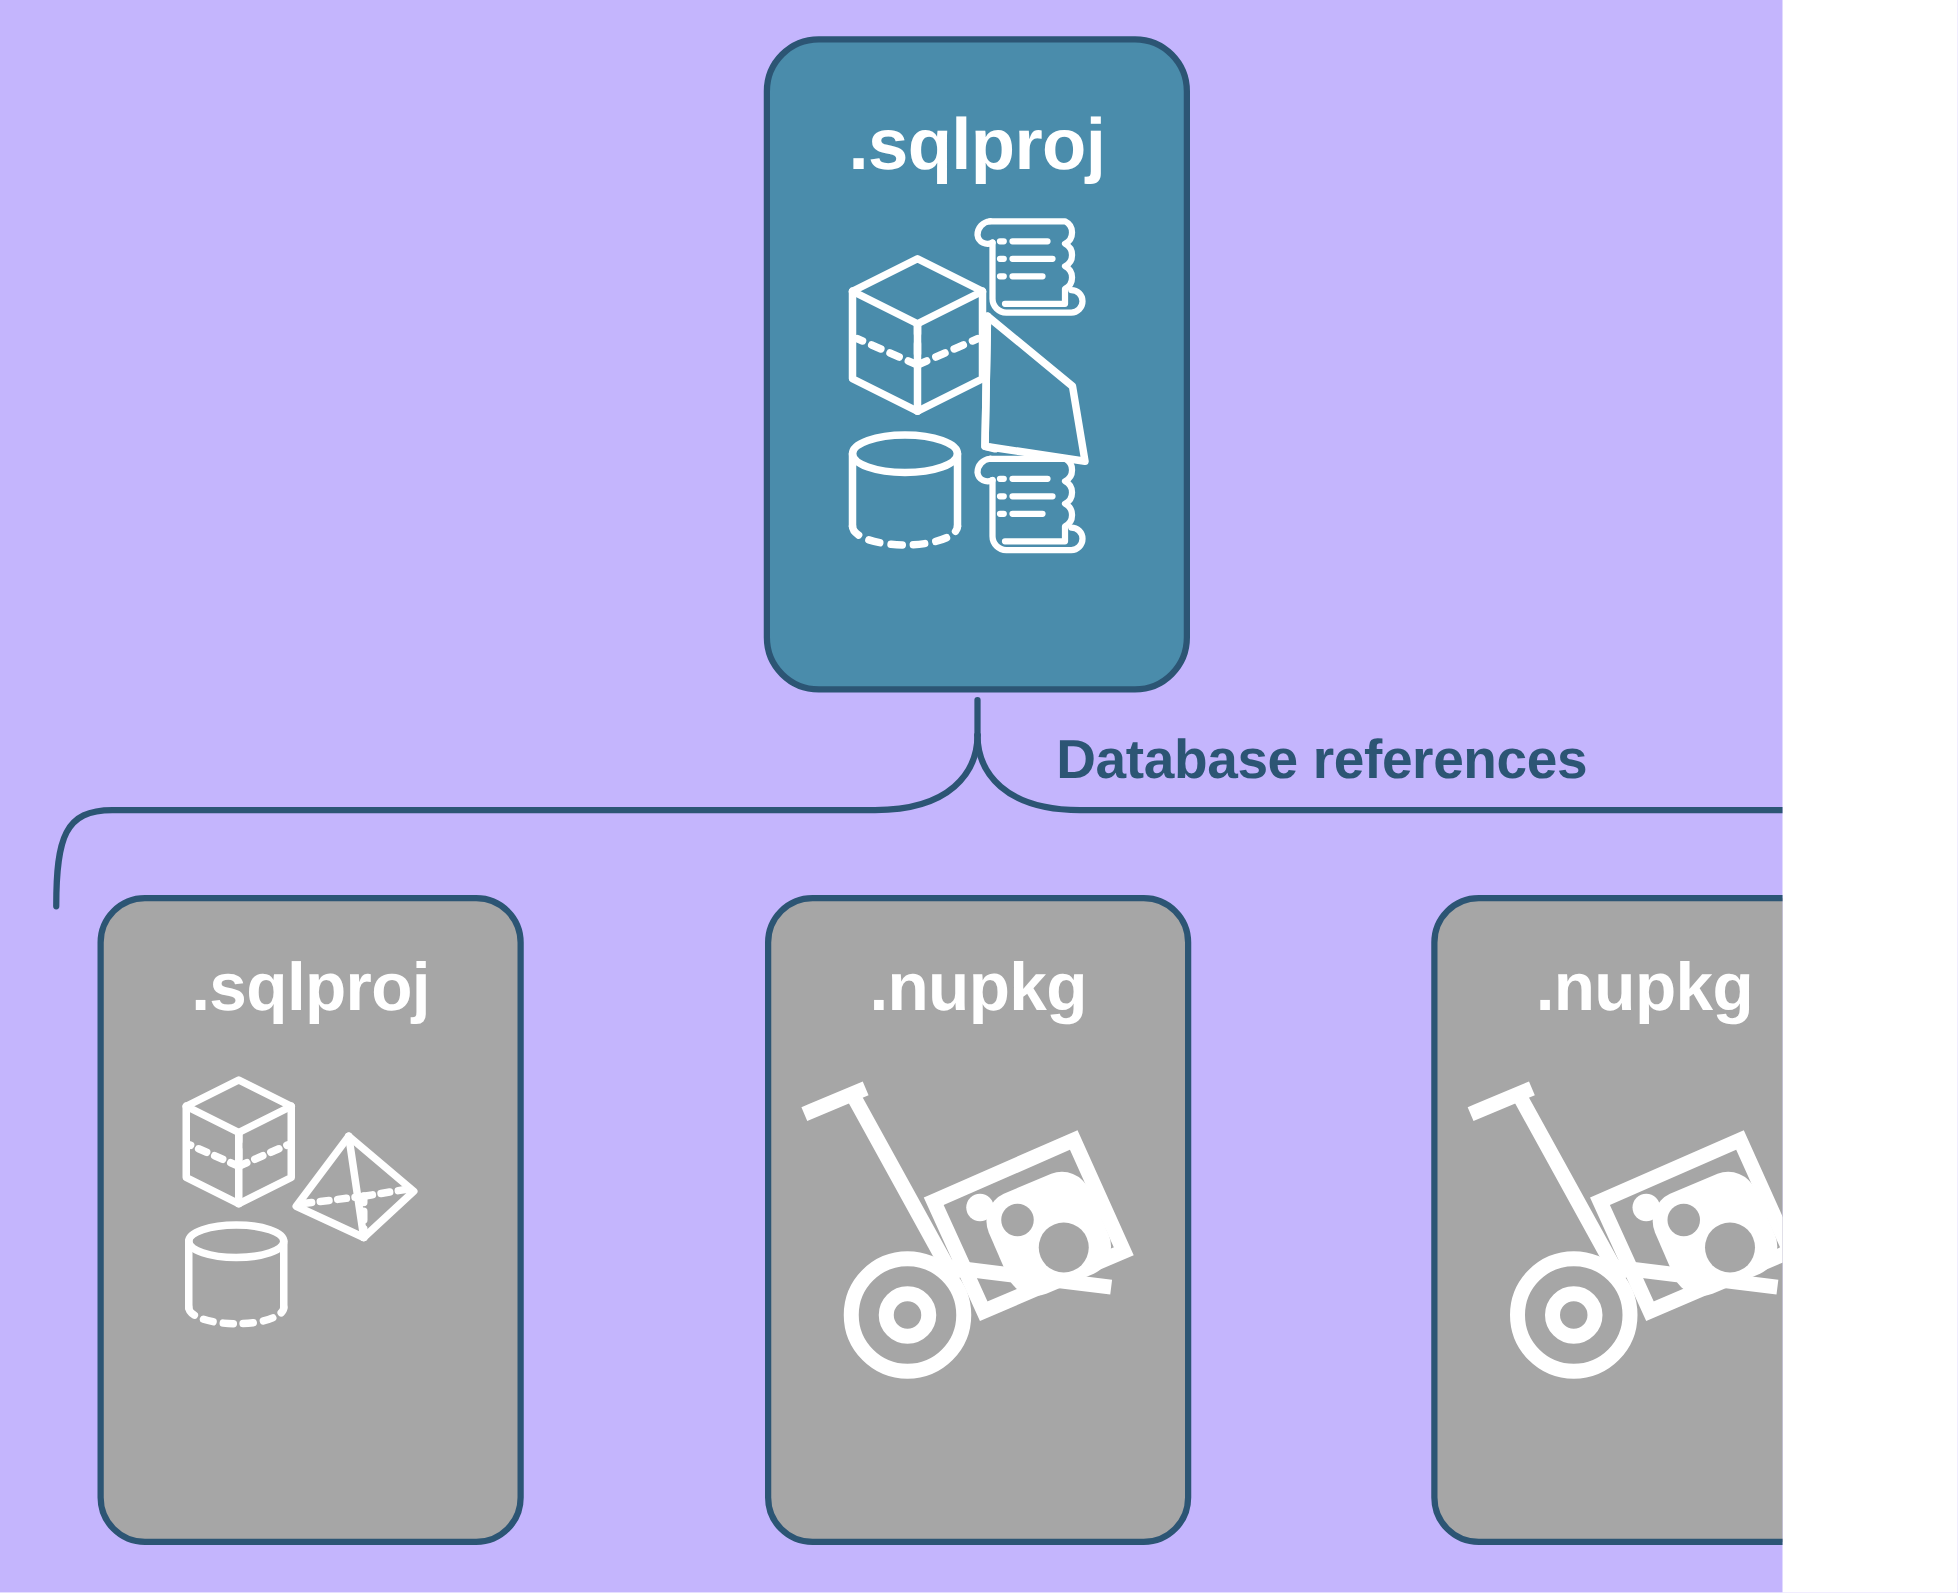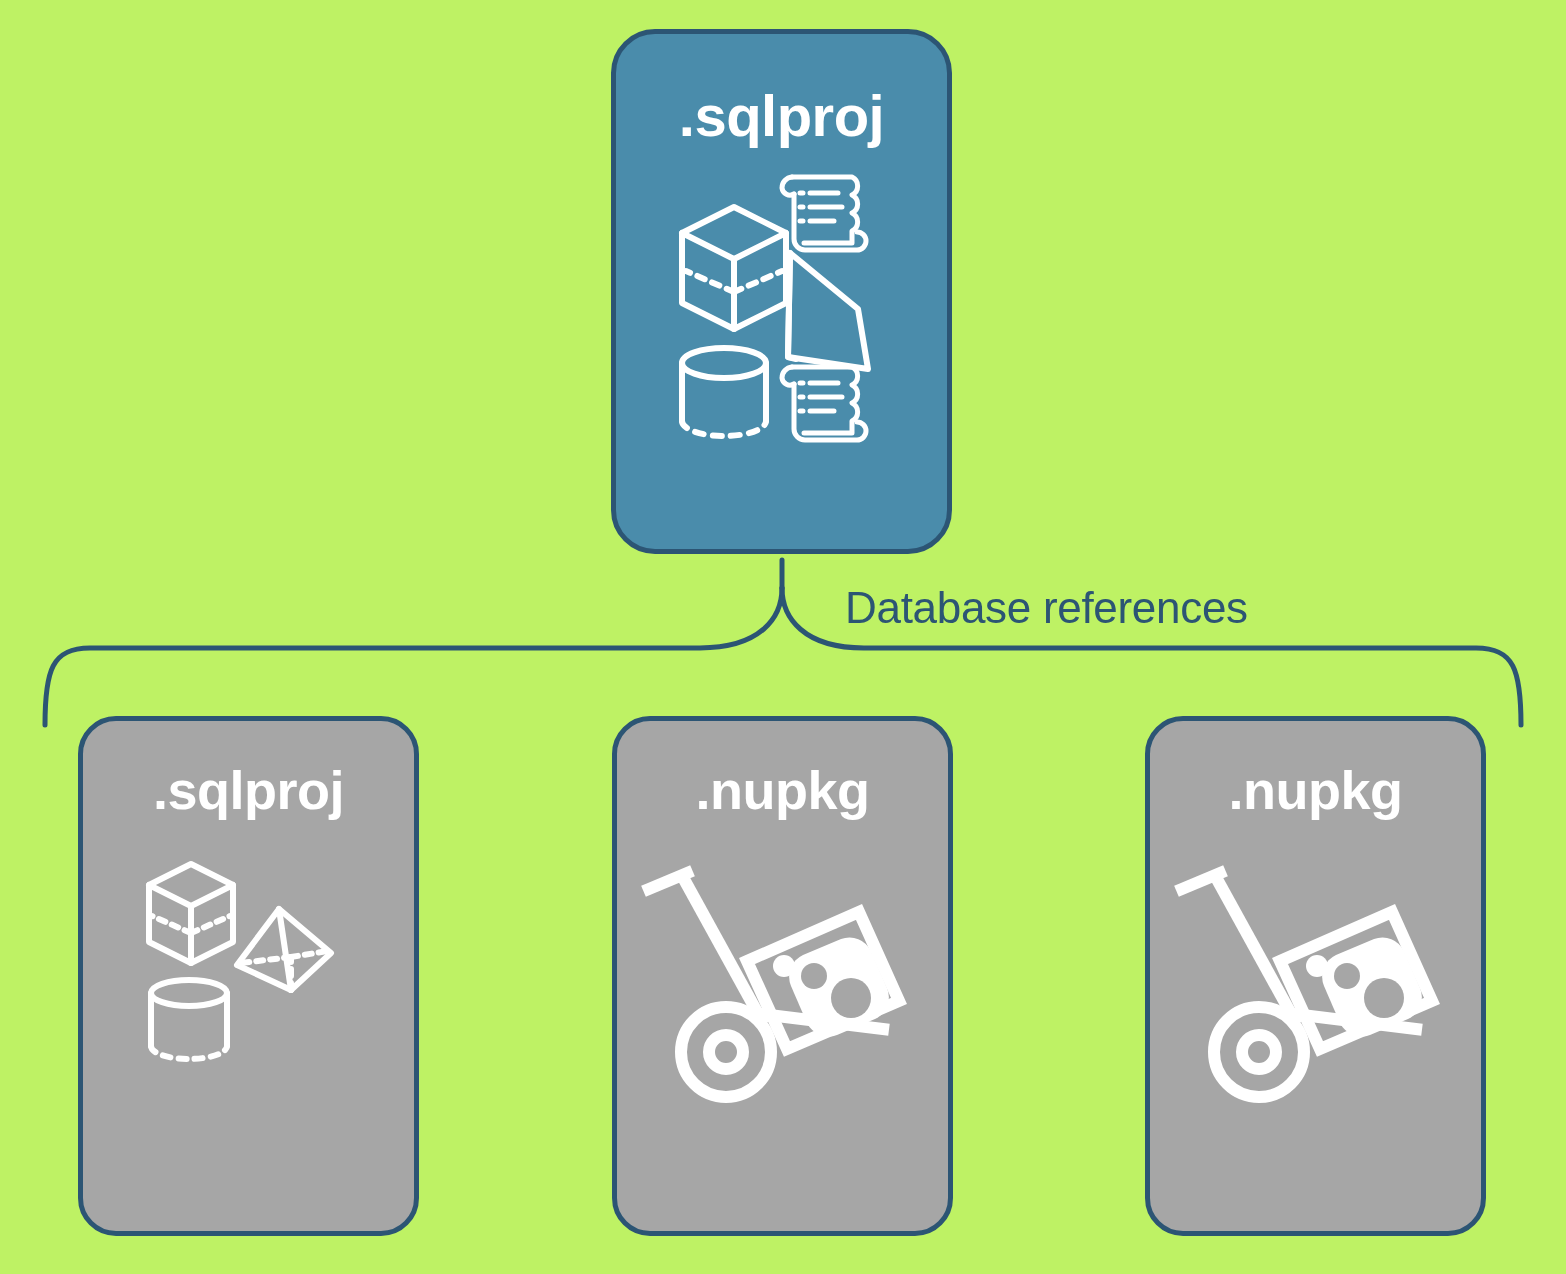--- a/index.html
+++ b/index.html
@@ -5,23 +5,23 @@
   html, body {
     margin: 0;
     padding: 0;
     background: #ffffff;
   }
   body {
     font-family: "Liberation Sans", sans-serif;
   }
   #canvas {
     position: relative;
-    width: 1566px;
+    width: 1426px;
     height: 1274px;
-    background: #bef264;
+    background: #c4b5fd;
     overflow: hidden;
   }
 
   .node {
     position: absolute;
     box-sizing: border-box;
     border: 5px solid #2c5574;
     border-radius: 38px;
     display: flex;
     flex-direction: column;
@@ -70,21 +70,21 @@
     width: 1566px;
     height: 200px;
     pointer-events: none;
   }
 
   .bracket-label {
     position: absolute;
     left: 845px;
     top: 583px;
     font-size: 44px;
-    font-weight: normal;
+    font-weight: bold;
     color: #2c5574;
     letter-spacing: -0.3px;
     white-space: nowrap;
     user-select: none;
   }
 
   svg { display: block; overflow: visible; }
 </style>
 </head>
 <body>

